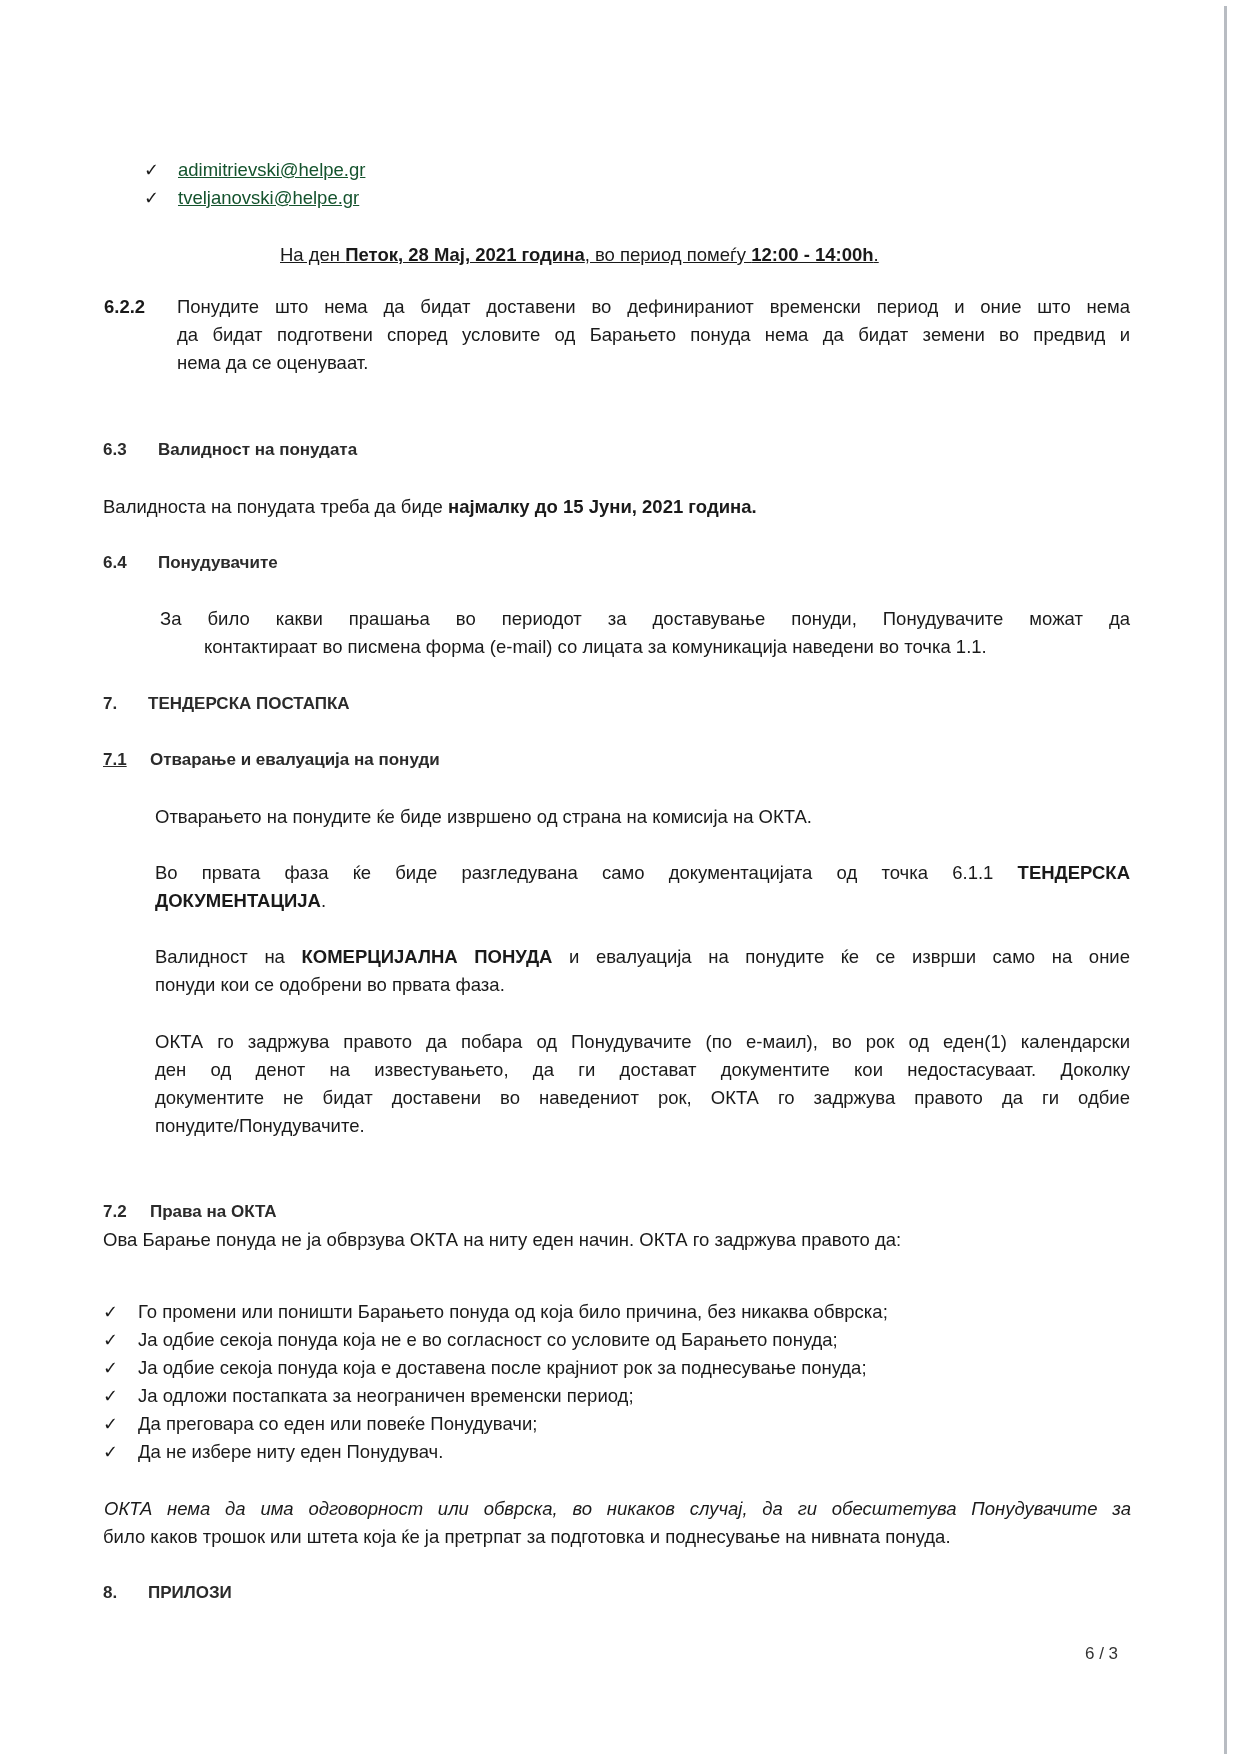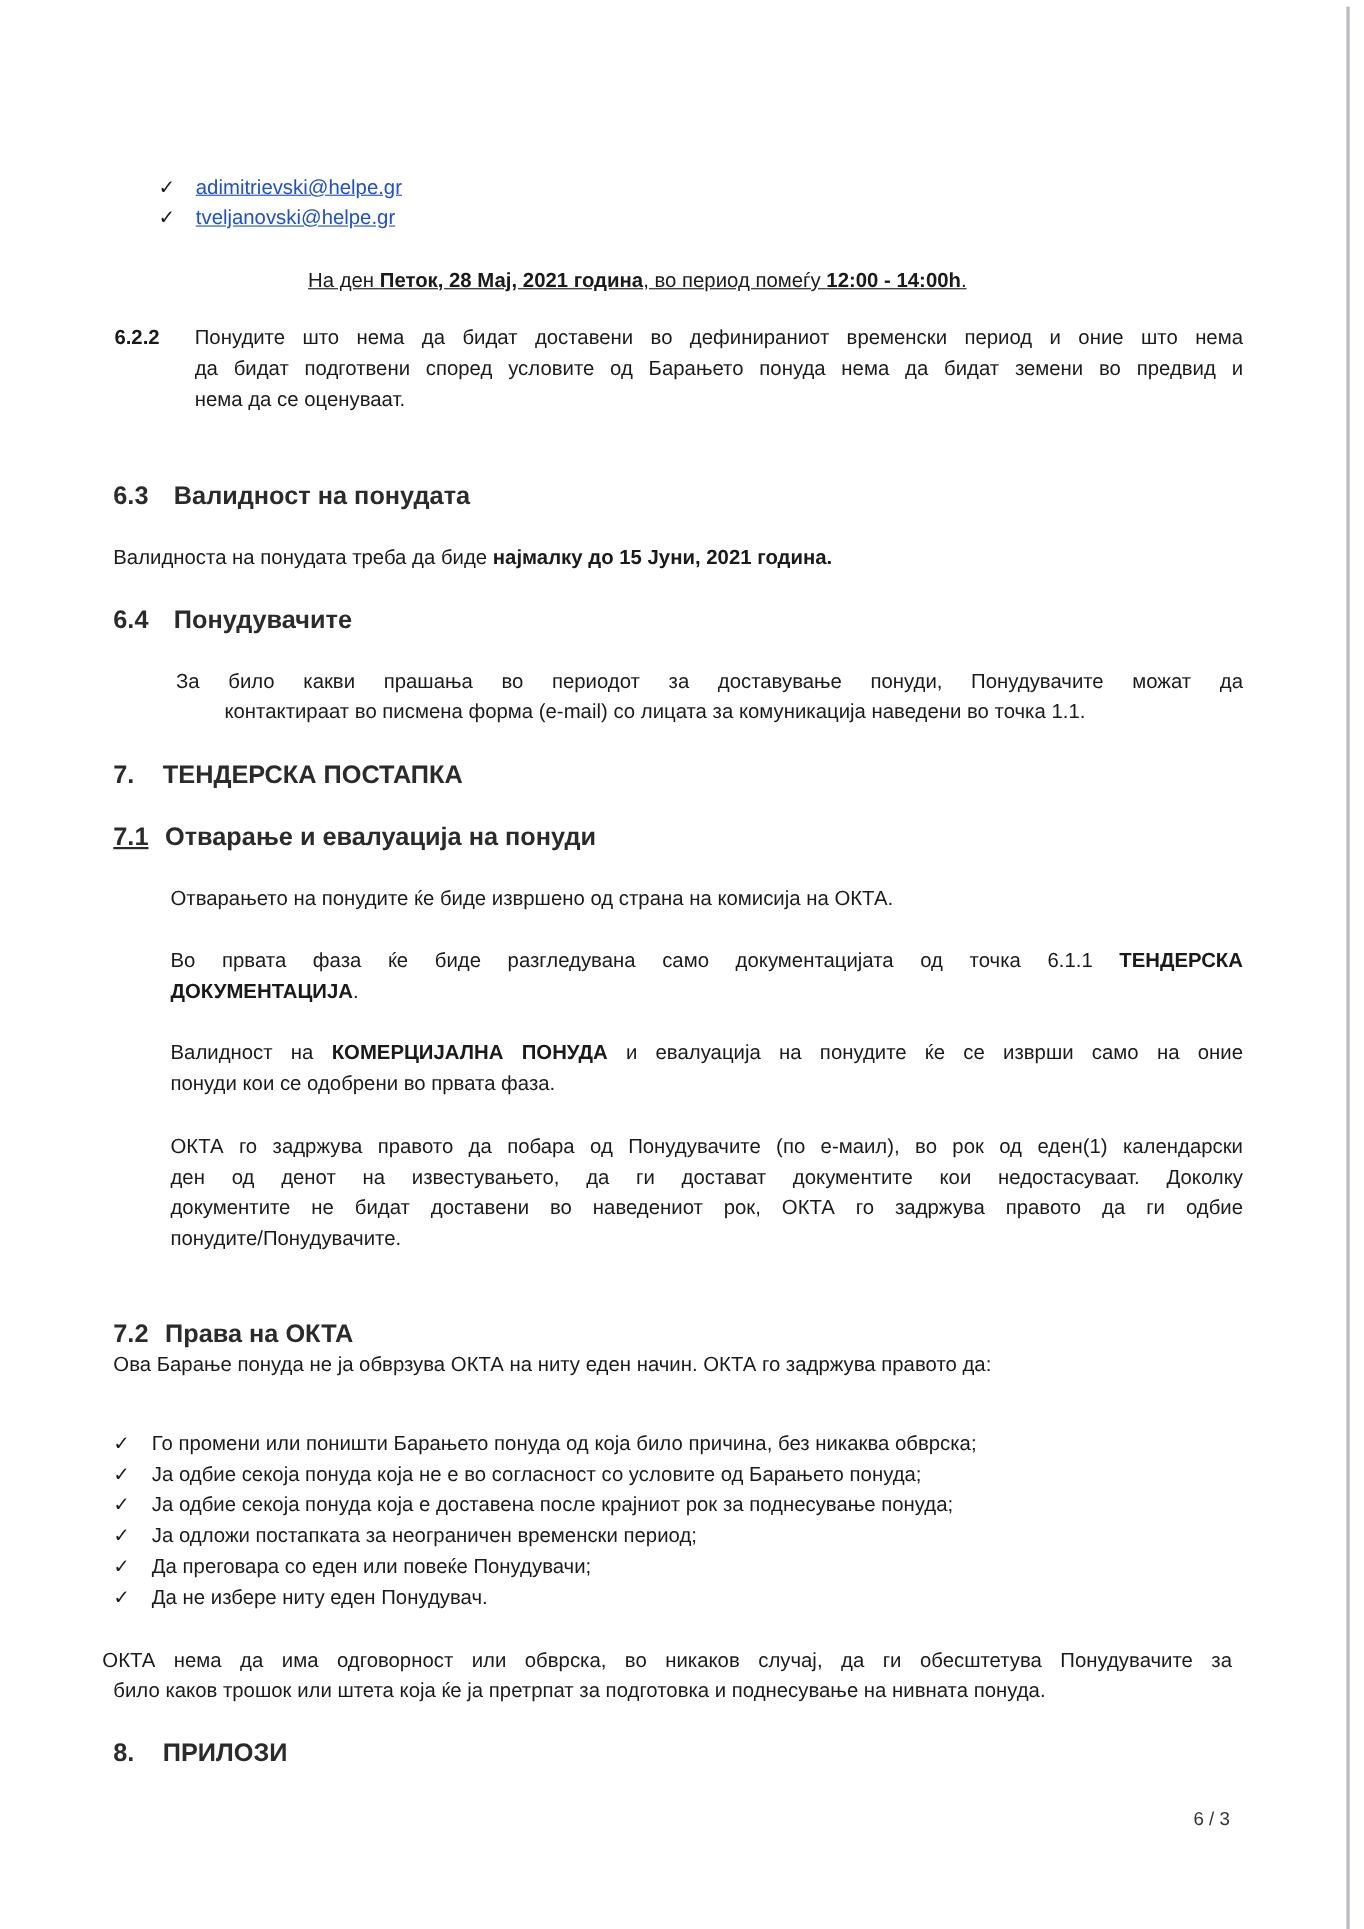--- a/index.html
+++ b/index.html
@@ -2,22 +2,22 @@
 <html><head>
 <meta charset="utf-8">
 <style>
   html, body { margin: 0; padding: 0; background: #ffffff; }
   body { width: 1240px; height: 1754px; position: relative; overflow: hidden;
          font-family: "Liberation Sans", "DejaVu Sans", sans-serif; color: #1a1a1a; }
   .edge { position: absolute; left: 1224px; top: 6px; width: 3px; height: 1748px; background: #b8bcc2; }
   .ln { position: absolute; font-size: 18.5px; line-height: 28px; white-space: nowrap; }
   .just { white-space: normal; text-align: justify; text-align-last: auto; }
   .b { font-weight: bold; }
-  .h { font-weight: bold; color: #2b2b2b; font-size: 23px; }
-  .link { color: #1d4ed8; text-decoration: underline; text-align: center; }
+  .h { font-weight: bold; color: #2b2b2b; font-size: 17px; }
+  .link { color: #14532d; text-decoration: underline; text-align: center; }
   .check { position: absolute; font-size: 18px; line-height: 28px; }
   .u { text-decoration: underline; }
   .pg { position: absolute; font-size: 17px; color: #333; }
 </style>
 </head>
 <body>
 
 <div class="edge"></div>
 
 <span class="check" style="left:144px; top:156px;">✓</span>
@@ -80,19 +80,19 @@
 <div class="ln" style="left:138px; top:1326px;">Ја одбие секоја понуда која не е во согласност со условите од Барањето понуда;</div>
 <span class="check" style="left:103px; top:1354px;">✓</span>
 <div class="ln" style="left:138px; top:1354px;">Ја одбие секоја понуда која е доставена после крајниот рок за поднесување понуда;</div>
 <span class="check" style="left:103px; top:1382px;">✓</span>
 <div class="ln" style="left:138px; top:1382px;">Ја одложи постапката за неограничен временски период;</div>
 <span class="check" style="left:103px; top:1410px;">✓</span>
 <div class="ln" style="left:138px; top:1410px;">Да преговара со еден или повеќе Понудувачи;</div>
 <span class="check" style="left:103px; top:1438px;">✓</span>
 <div class="ln" style="left:138px; top:1438px;">Да  не избере ниту еден Понудувач.</div>
 
-<div class="ln just" style="left:93px; top:1495px; width:1027px; text-align-last: justify;">ОКТА нема да има одговорност или обврска,  во никаков случај, да ги обесштетува Понудувачите за</div>
+<div class="ln just" style="left:104px; top:1495px; width:1027px; text-align-last: justify; font-style: italic;">ОКТА нема да има одговорност или обврска,  во никаков случај, да ги обесштетува Понудувачите за</div>
 <div class="ln" style="left:103px; top:1523px;">било каков трошок или штета која ќе ја претрпат за подготовка и поднесување на нивната понуда.</div>
 
 <span class="ln h" style="left:103px; top:1579px;">8.</span>
 <span class="ln h" style="left:148px; top:1579px;">ПРИЛОЗИ</span>
 
 <span class="pg" style="left:1085px; top:1644px;">6 / 3</span>
 
 </body></html>

